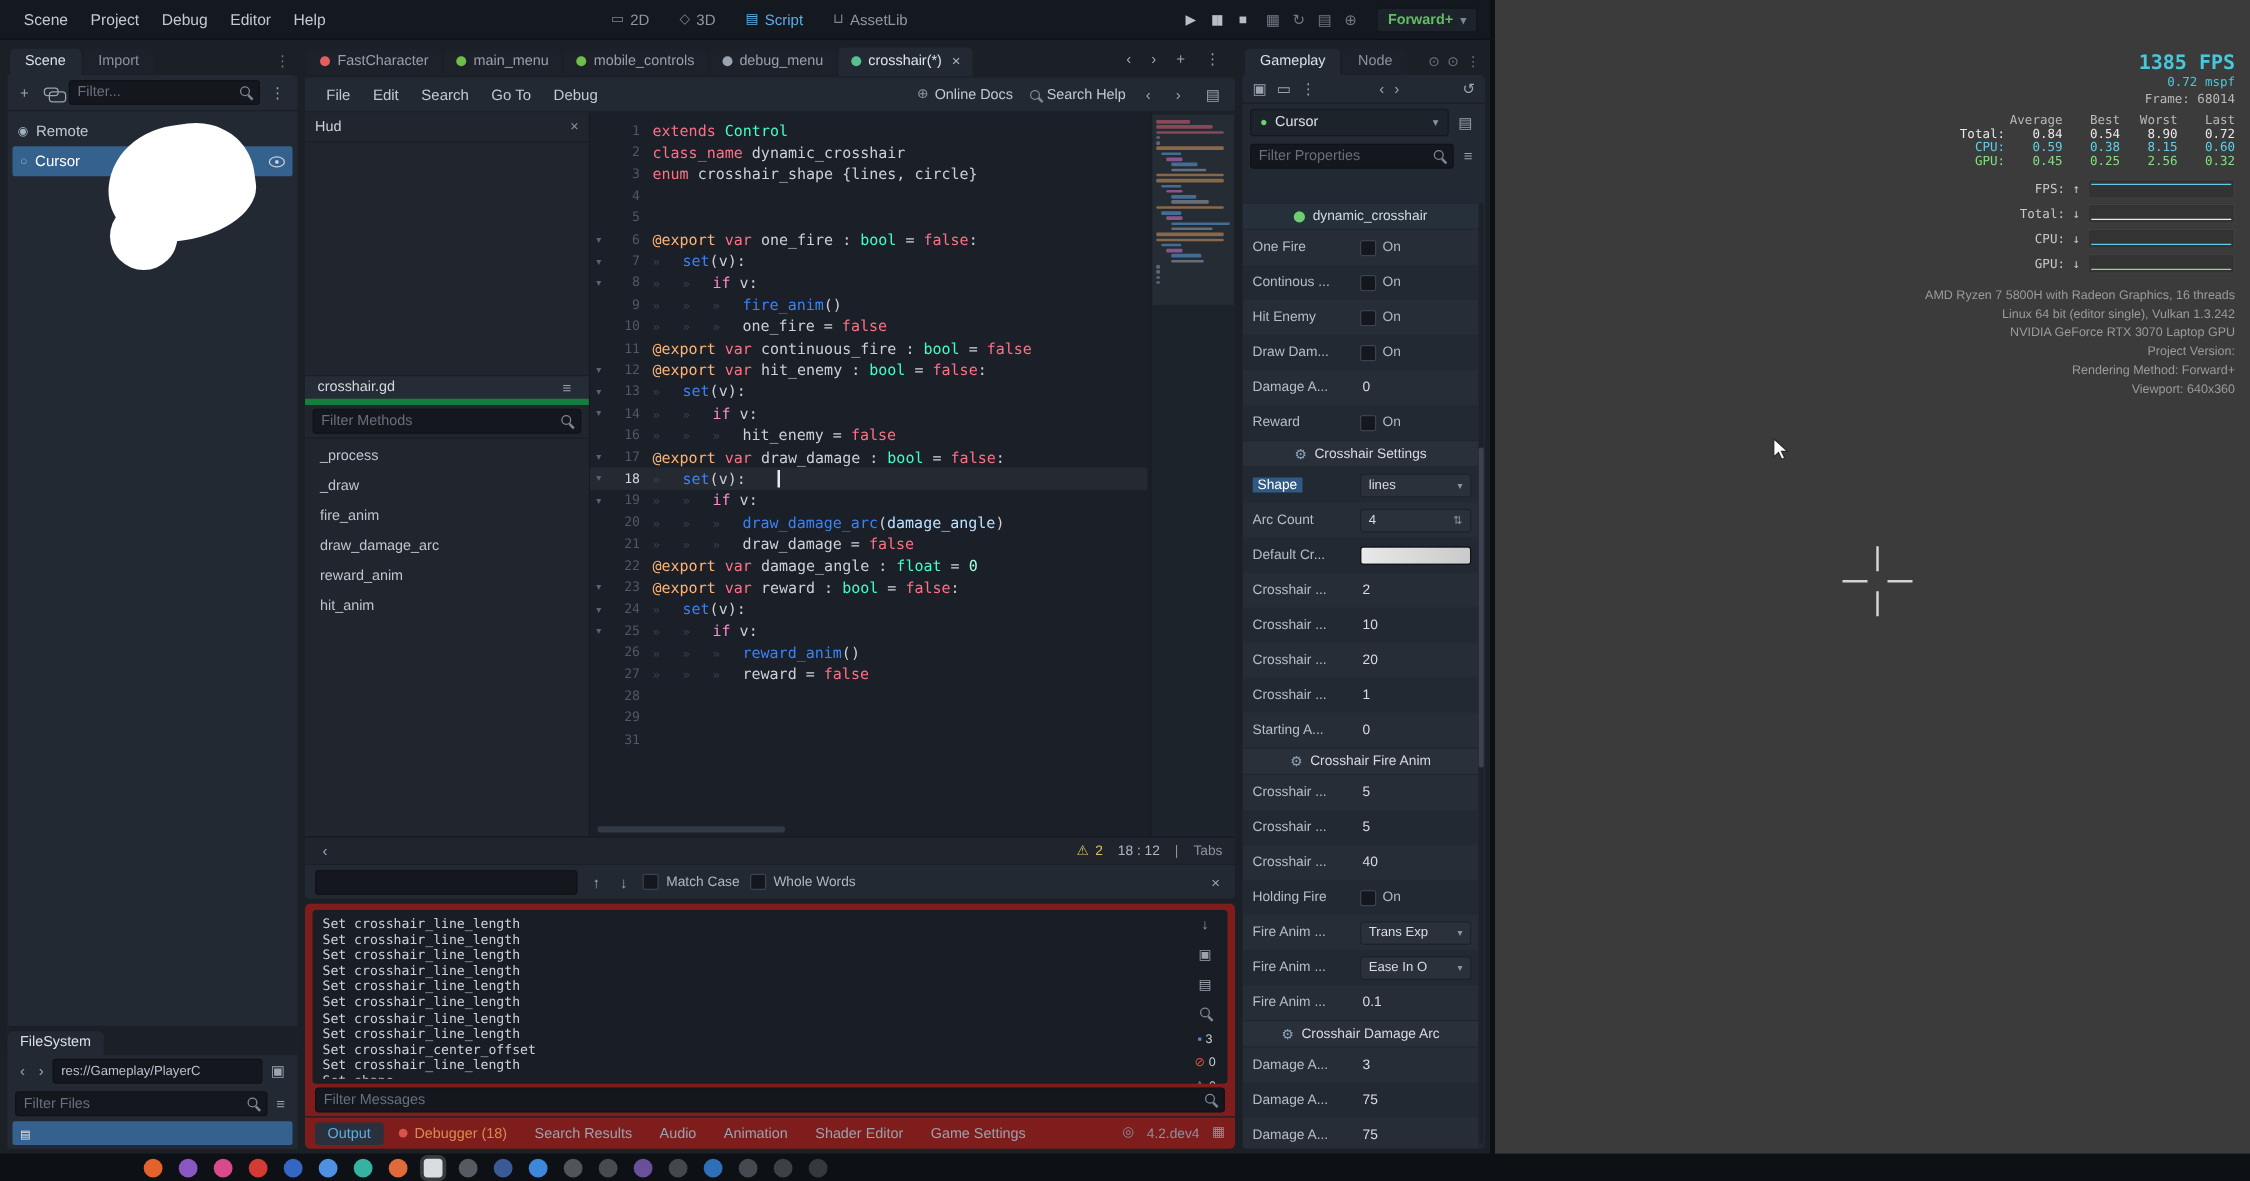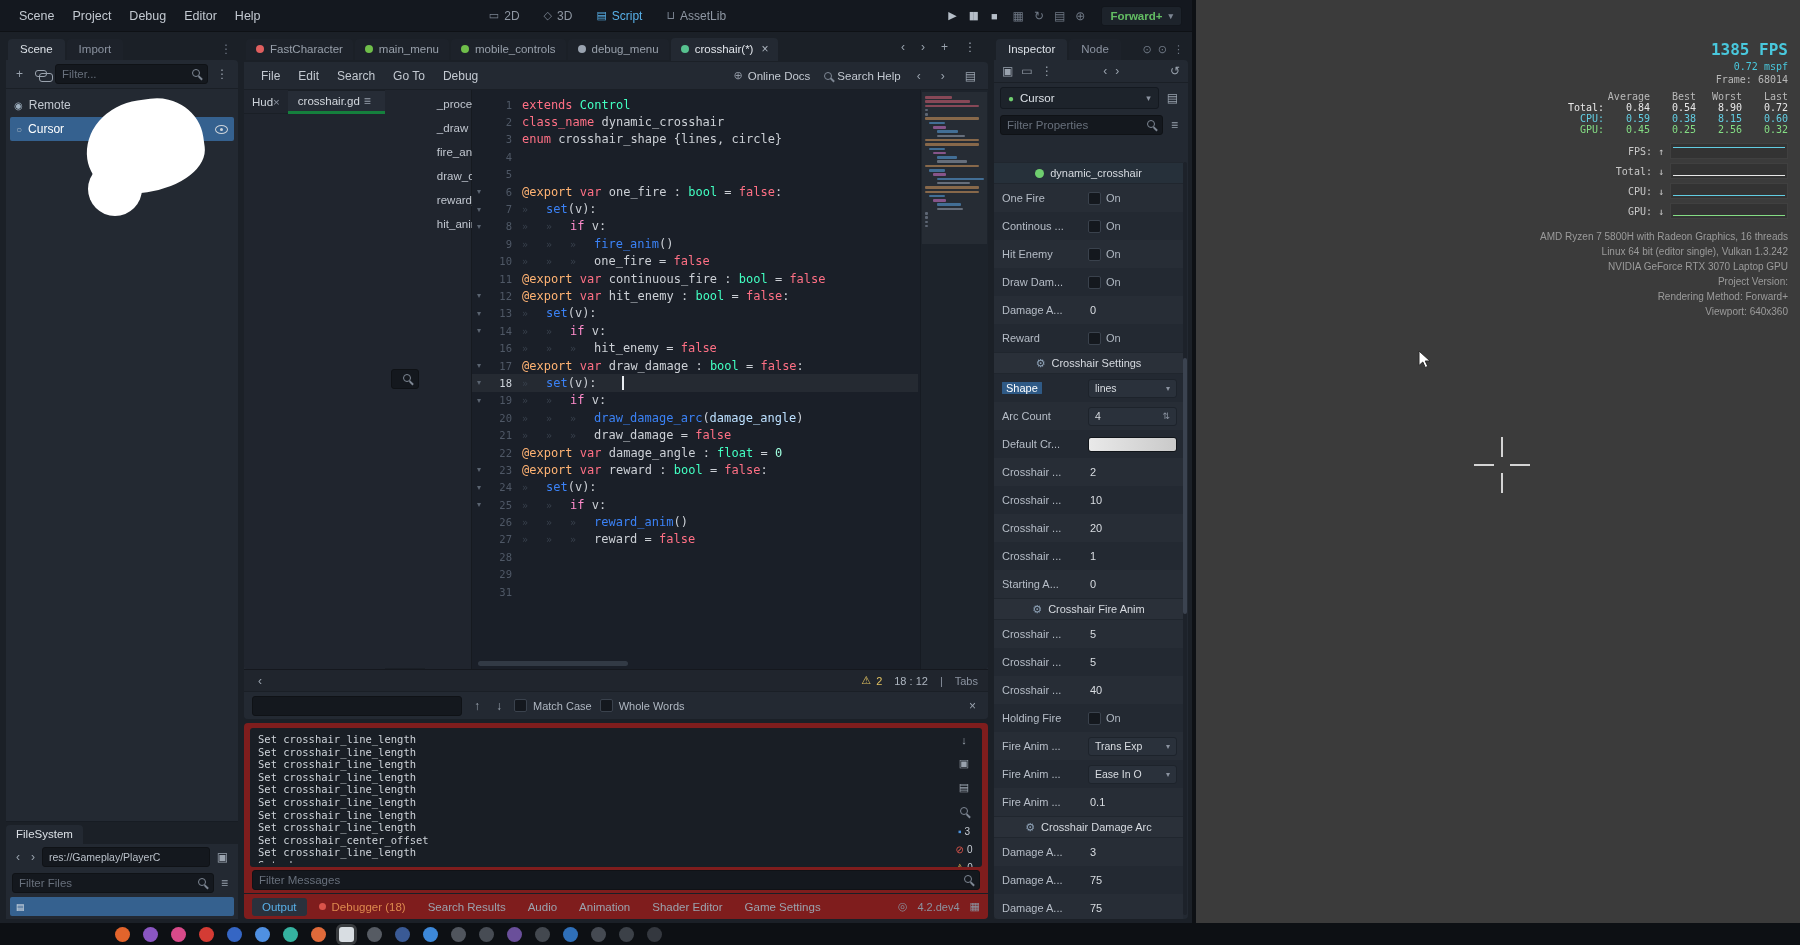--- a/index.html
+++ b/index.html
@@ -73,28 +73,28 @@
   .stab-dot{width:8px;height:8px;border-radius:50%;flex:0 0 auto}
   .stab-close{color:#aeb6c0;font-size:12px;margin-left:2px}
   .tabs-extra{margin-left:auto;display:flex;align-items:center;gap:8px;padding:0 8px 4px;color:#8b93a0}
   .chrome{flex:1;background:#232932;border-radius:0 4px 4px 4px;display:flex;flex-direction:column;min-height:0}
   .script-menu{height:28px;display:flex;align-items:center;padding:0 8px;border-bottom:1px solid #1a1f26;gap:2px}
   .sm-item{padding:3px 9px;color:#c3c9d1;font-size:12px;border-radius:3px}
   .sm-right{margin-left:auto;display:flex;align-items:center;gap:12px;color:#b6bec8}
   .help-link{display:flex;align-items:center;gap:5px;font-size:11.5px;color:#c3c9d1}
   .help-link .icon-glyph{color:#8f97a3;font-size:11px}
   .script-body{flex:1;display:flex;min-height:0}
-  .side{width:228px;background:#20252e;border-right:1px solid #161a20;display:flex;flex-direction:row;border-radius:0 0 0 4px}
+  .side{width:228px;background:#20252e;border-right:1px solid #161a20;display:flex;flex-direction:column;border-radius:0 0 0 4px}
   .side-header{height:24px;display:flex;align-items:center;padding:0 8px;color:#cdd3da;font-size:11.5px;border-bottom:1px solid #1a1f26}
   .side-header .x{margin-left:auto;color:#8b93a0}
   .slist{padding:2px 0}
   .sitem{display:flex;align-items:center;gap:7px;height:23px;padding:0 10px;font-size:11.5px;color:#c3c9d1;white-space:nowrap}
   .sitem .dot{width:8px;height:8px;border-radius:50%;background:#a8b4c2;flex:0 0 auto}
   .side-spacer{height:186px}
-  .cur-script{display:flex;align-items:center;height:24px;padding:0 10px;font-size:11.5px;color:#d3d8de;background:#262c36;border-top:1px solid #1a1f26;border-bottom:3px solid #15803d}
+  .cur-script{display:flex;align-items:center;height:24px;padding:0 10px;font-size:11.5px;color:#d3d8de;background:#262c36;border-top:1px solid #1a1f26;border-bottom:5px solid #15803d}
   .cur-script .tb-btn{margin-left:auto}
   .side-filter{display:flex;align-items:center;padding:3px 6px;border-bottom:1px solid #1a1f26}
   .mlist{flex:1;padding:2px 0}
   .mitem{height:24px;line-height:24px;padding:0 12px;font-size:11.5px;color:#c0c6cf;white-space:nowrap}
 
   
   .code-wrap{flex:1;position:relative;background:#1a1f28;min-width:0;border-radius:0 0 4px 0;overflow:hidden}
   .code-lines{position:absolute;left:0;top:6px;right:70px;bottom:10px;overflow:hidden}
   .code-row{display:flex;align-items:center;height:17.4px;position:relative}
   .code-row.current{background:rgba(255,255,255,0.05)}
@@ -658,21 +658,21 @@
             <span class="icon-glyph">◎</span>
             <span class="version-label">4.2.dev4</span>
             <span class="icon-glyph">▦</span>
           </div>
         </div>
     </div>
   </div>
 
   <div class="inspector">
     <div class="dock-tabs">
-      <div class="dtab active">Inspector</div>
+      <div class="dtab active">Gameplay</div>
       <div class="dtab">Node</div>
       <span class="insp-tab-icons">
         <span>⊙</span>
         <span>⊙</span>
         <span>⋮</span>
       </span>
     </div>
     <div class="dock-panel">
       <div class="insp-toolbar">
         <span>▣</span>

